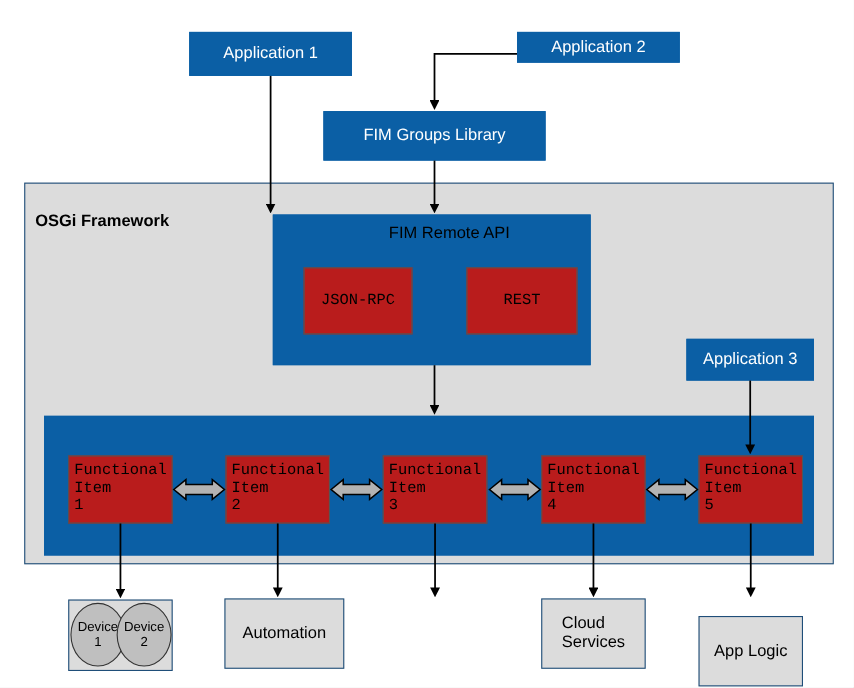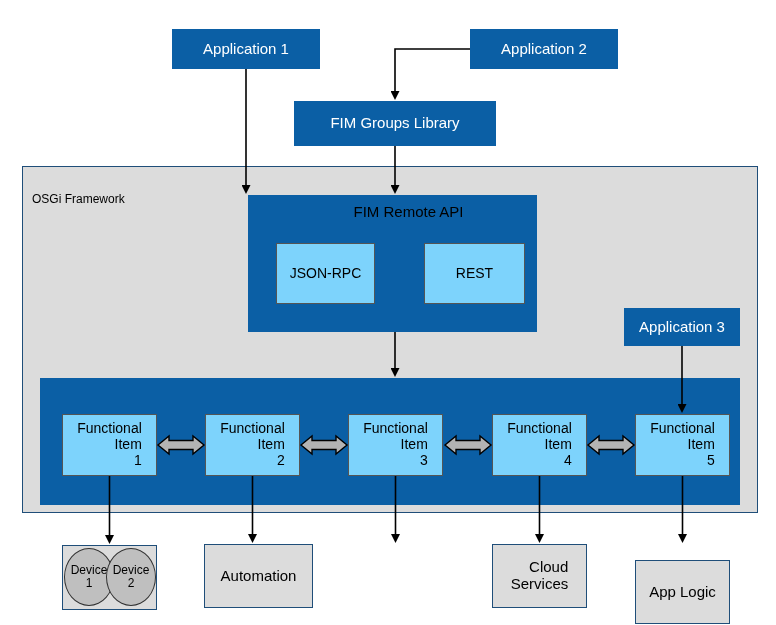--- a/index.html
+++ b/index.html
@@ -17,21 +17,21 @@
     height: 625px;
     background: #ffffff;
     overflow: hidden;
   }
   .box {
     position: absolute;
     box-sizing: border-box;
     display: flex;
     align-items: center;
     justify-content: center;
-    text-align: right;
+    text-align: left;
     line-height: 1.12;
     white-space: pre-line;
   }
   .blue-box {
     background: #0B5FA5;
     border: 1px solid #0B5FA5;
     color: #ffffff;
     font-size: 15px;
   }
   .grey-box {
@@ -42,29 +42,30 @@
   }
   .container-box {
     background: #dcdcdc;
     border: 1px solid #1F4E79;
   }
   .band-box {
     background: #0B5FA5;
     border: 1px solid #0B5FA5;
   }
   .plain-grey {
-    background: #7dd3fc;
+    background: #b91c1c;
     border: 1px solid #555555;
     color: #000000;
     font-size: 14px;
+    font-family: Liberation Mono, monospace;
   }
   .label-osgi {
     position: absolute;
-    font-size: 12px;
-    font-weight: normal;
+    font-size: 15px;
+    font-weight: bold;
     color: #000000;
     white-space: nowrap;
   }
   .api-title {
     position: absolute;
     font-size: 15px;
     color: #000000;
     white-space: nowrap;
     text-align: center;
   }
@@ -101,21 +102,21 @@
   <div class="label-osgi" id="osgi-label" style="left: 32px; top: 192px;">OSGi Framework</div>
 
   <div class="box band-box" id="functional-band" style="left: 40px; top: 378px; width: 700px; height: 127px;"></div>
 
   <div class="box blue-box" id="remote-api-box" style="left: 248px; top: 195px; width: 289px; height: 137px;"></div>
   <div class="api-title" id="remote-api-title" style="left: 248px; width: 289px; top: 203px; padding-left: 16px;">FIM Remote API</div>
   <div class="box plain-grey" id="json-rpc-box" style="left: 276px; top: 243px; width: 99px; height: 61px;">JSON-RPC</div>
   <div class="box plain-grey" id="rest-box" style="left: 424px; top: 243px; width: 101px; height: 61px;">REST</div>
 
   <div class="box blue-box" id="application-1-box" style="left: 172px; top: 29px; width: 148px; height: 40px;">Application 1</div>
-  <div class="box blue-box" id="application-2-box" style="left: 470px; top: 29px; width: 148px; height: 40px;">Application 2</div>
+  <div class="box blue-box" id="application-2-box" style="left: 470px; top: 29px; width: 148px; height: 28px;">Application 2</div>
 
   <div class="box blue-box" id="fim-client-library-box" style="left: 294px; top: 101px; width: 202px; height: 45px;">FIM Groups Library</div>
 
   <div class="box blue-box" id="application-3-box" style="left: 624px; top: 308px; width: 116px; height: 38px;">Application 3</div>
 
   <div class="box plain-grey" id="functional-item-1" style="left: 62px; top: 414px; width: 95px; height: 62px;">Functional
 Item
 1</div>
   <div class="box plain-grey" id="functional-item-2" style="left: 205px; top: 414px; width: 95px; height: 62px;">Functional
 Item

